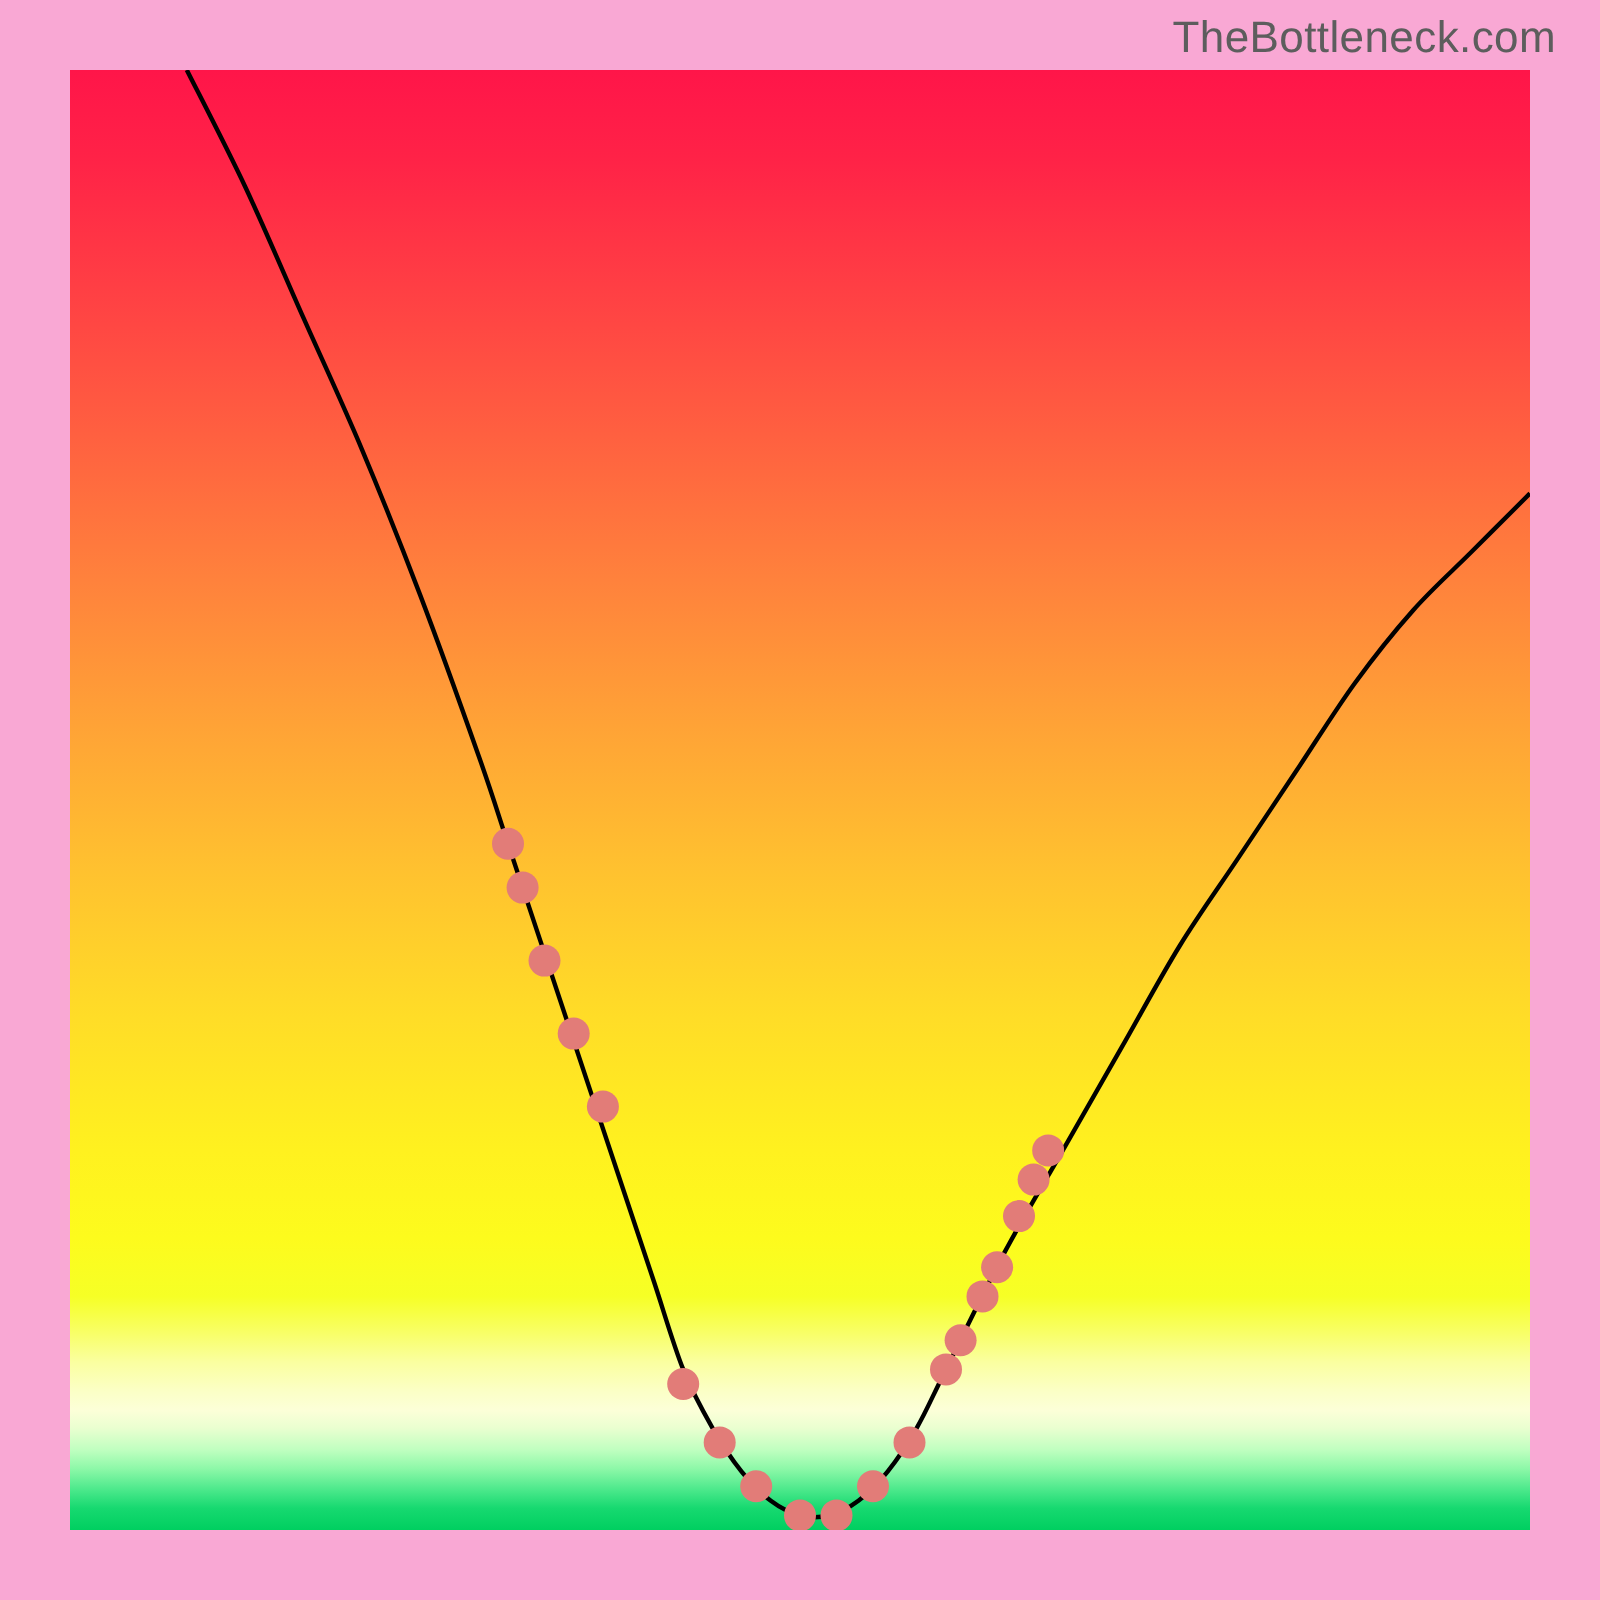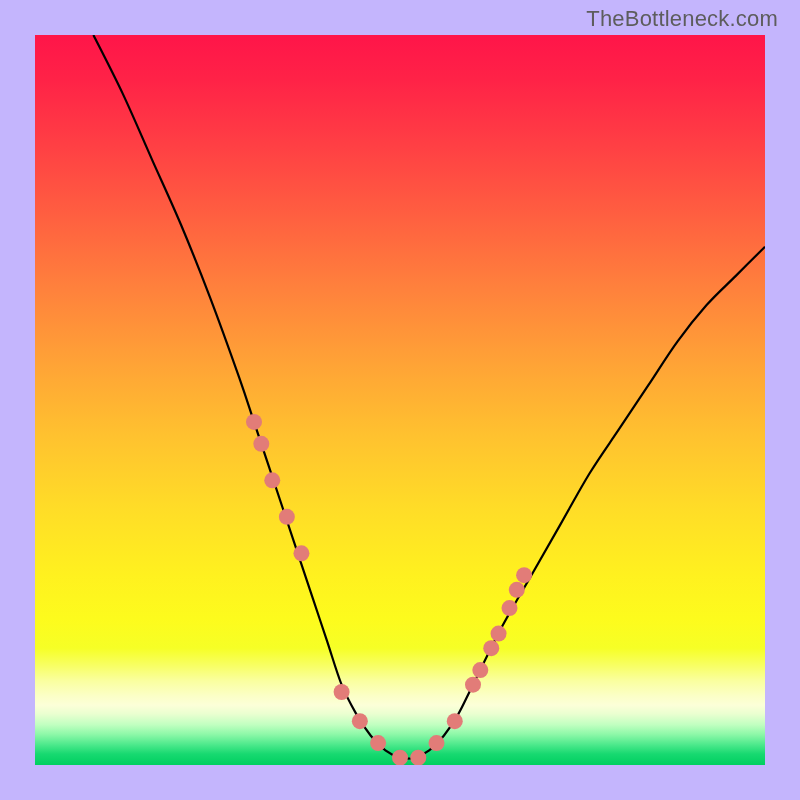--- a/index.html
+++ b/index.html
@@ -8,21 +8,21 @@
     width: 800px;
     height: 800px;
     background: #000;
     overflow: hidden;
     font-family: Arial, Helvetica, sans-serif;
   }
   .frame {
     position: relative;
     width: 800px;
     height: 800px;
-    background: #c4b5fd;
+    background: #f9a8d4;
   }
   .plot {
     position: absolute;
     left: 35px;
     top: 35px;
     width: 730px;
     height: 730px;
     overflow: hidden;
   }
   .gradient {

